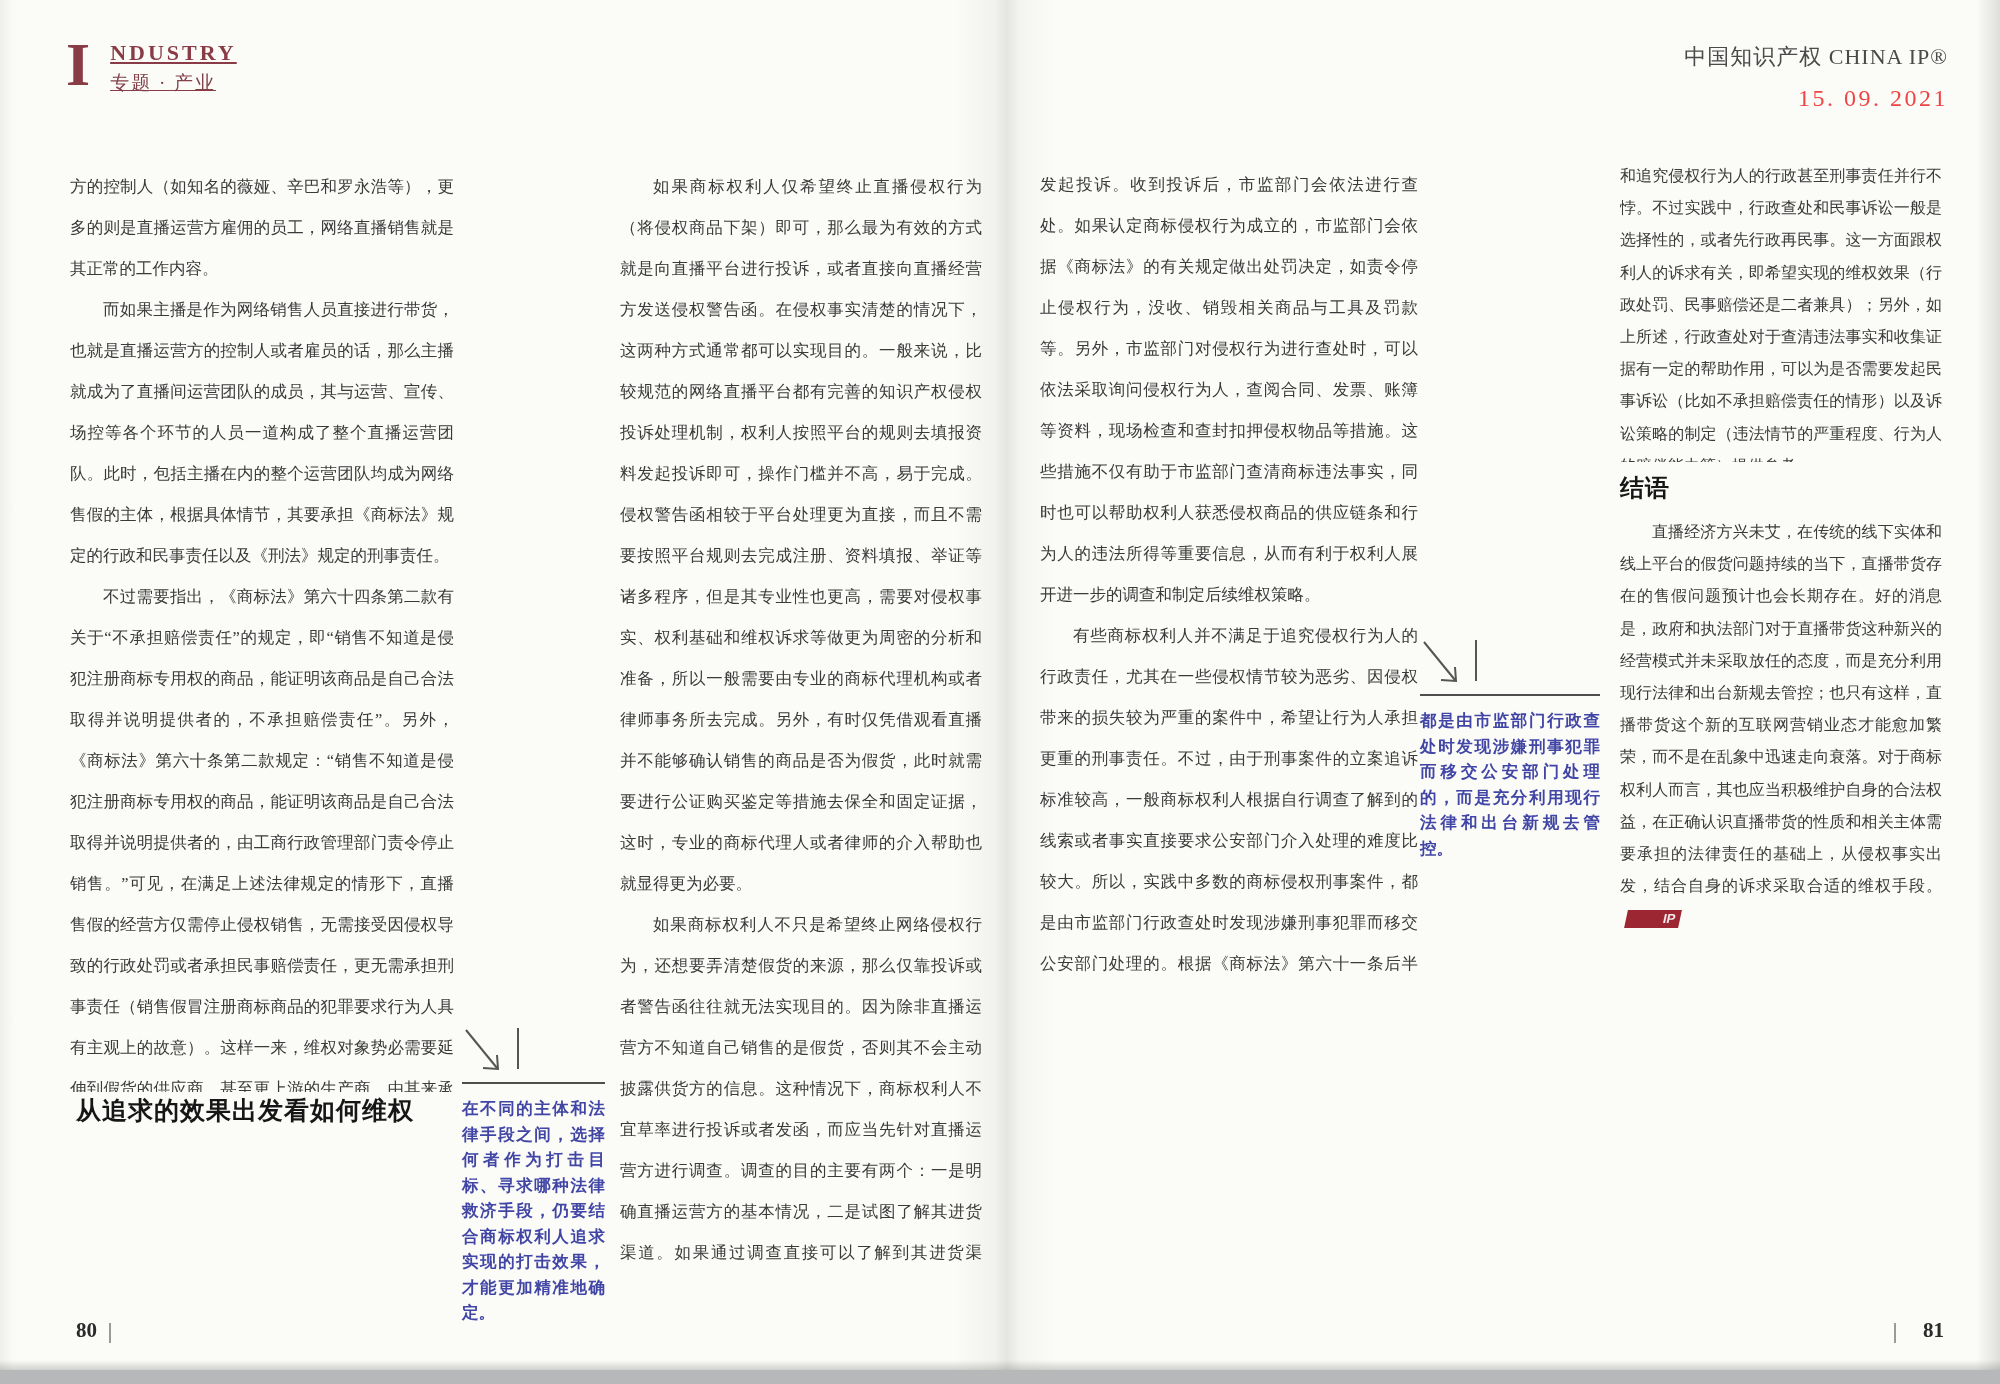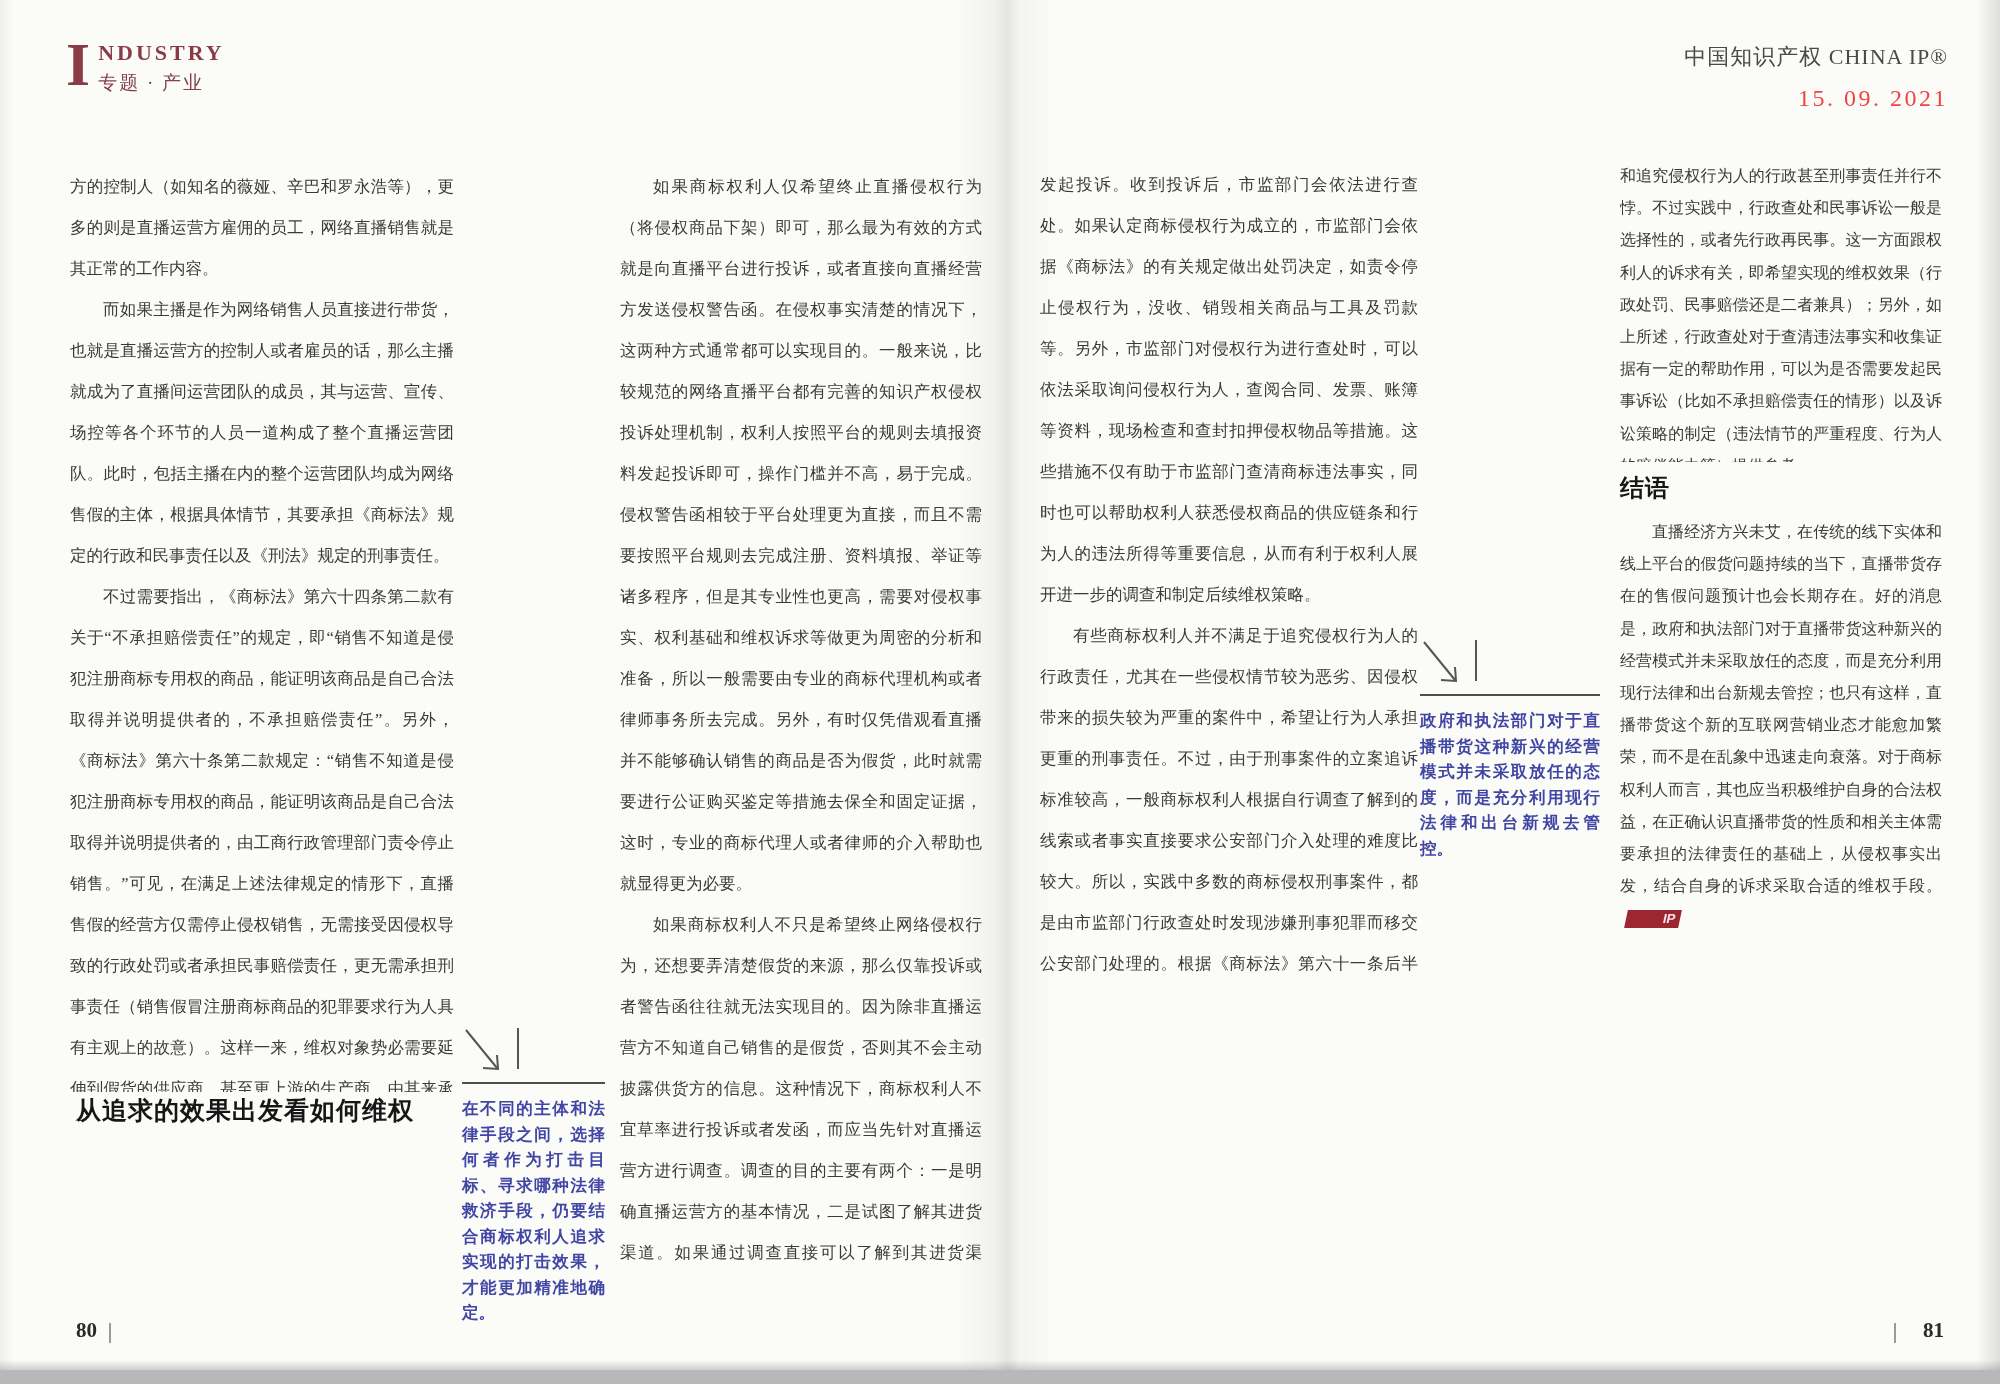--- a/index.html
+++ b/index.html
@@ -15,21 +15,21 @@
     background:linear-gradient(to left, rgba(90,90,90,0.18), rgba(90,90,90,0)); }
   .left-edge-shadow { position:absolute; left:0; top:0; width:14px; height:100%;
     background:linear-gradient(to right, rgba(90,90,90,0.08), rgba(90,90,90,0)); }
   .bottom-strip { position:absolute; left:0; bottom:0; width:100%; height:14px; background:#b6b8ba; }
   .bottom-strip-shadow { position:absolute; left:0; bottom:14px; width:100%; height:10px;
     background:linear-gradient(to top, rgba(80,80,80,0.25), rgba(80,80,80,0)); }
 
   
   .hdr-left { position:absolute; left:66px; top:34px; display:flex; color:#8a3c46; }
   .hdr-initial { font-size:62px; line-height:60px; font-weight:bold; font-family:"Liberation Serif",serif; }
-  .hdr-right-block { margin-left:8px; padding-top:6px; }
+  .hdr-right-block { margin-left:20px; padding-top:6px;text-decoration:underline; }
   .hdr-word { font-size:22px; letter-spacing:3px; font-weight:bold; }
   .hdr-sub { font-size:19px; margin-top:4px; letter-spacing:2px; color:#83414a; }
   .hdr-journal { position:absolute; right:52px; top:42px; text-align:right; color:#4a4a4a; }
   .hdr-journal .l1 { font-size:22px; letter-spacing:1px; }
   .hdr-journal .l2 { font-size:24px; letter-spacing:2.5px; margin-top:13px; color:#ef4444; }
 
   
   .col { position:absolute; text-align:justify; color:#3a3a3a; font-size:16.5px;
          line-height:41px; overflow:hidden; }
   .col p { margin:0; }
@@ -118,21 +118,21 @@
 
   <div class="pullquote" id="pq-right">
     <div class="arrow-wrap">
       <svg width="70" height="50" viewBox="0 0 70 50">
         <line x1="4" y1="2" x2="35" y2="40" stroke="#555" stroke-width="2"></line>
         <polyline points="35,27 36,41 21,40" fill="none" stroke="#555" stroke-width="2"></polyline>
         <line x1="56" y1="0" x2="56" y2="41" stroke="#555" stroke-width="2"></line>
       </svg>
     </div>
     <div class="pq-rule"></div>
-    <div class="pq-text">政府和执法部门对于直播带货这种新兴的经营模式并未采取放任的态度，而是充分利用现行法律和出台新规去管控。</div>
+    <div class="pq-text">都是由市监部门行政查处时发现涉嫌刑事犯罪而移交公安部门处理的，而是充分利用现行法律和出台新规去管控。</div>
   </div>
 
   <div class="col" id="col4a">
     <p class="body">和追究侵权行为人的行政甚至刑事责任并行不悖。不过实践中，行政查处和民事诉讼一般是选择性的，或者先行政再民事。这一方面跟权利人的诉求有关，即希望实现的维权效果（行政处罚、民事赔偿还是二者兼具）；另外，如上所述，行政查处对于查清违法事实和收集证据有一定的帮助作用，可以为是否需要发起民事诉讼（比如不承担赔偿责任的情形）以及诉讼策略的制定（违法情节的严重程度、行为人的赔偿能力等）提供参考。</p>
   </div>
   <div class="section-heading" id="heading2">结语</div>
   <div class="col" id="col4b">
     <p class="ind"><span>直播经济方兴未艾，在传统的线下实体和线上平台的假货问题持续的当下，直播带货存在的售假问题预计也会长期存在。好的消息是，政府和执法部门对于直播带货这种新兴的经营模式并未采取放任的态度，而是充分利用现行法律和出台新规去管控；也只有这样，直播带货这个新的互联网营销业态才能愈加繁荣，而不是在乱象中迅速走向衰落。对于商标权利人而言，其也应当积极维护自身的合法权益，在正确认识直播带货的性质和相关主体需要承担的法律责任的基础上，从侵权事实出发，结合自身的诉求采取合适的维权手段。</span><span class="ip-mark">IP</span></p>
   </div>
 

